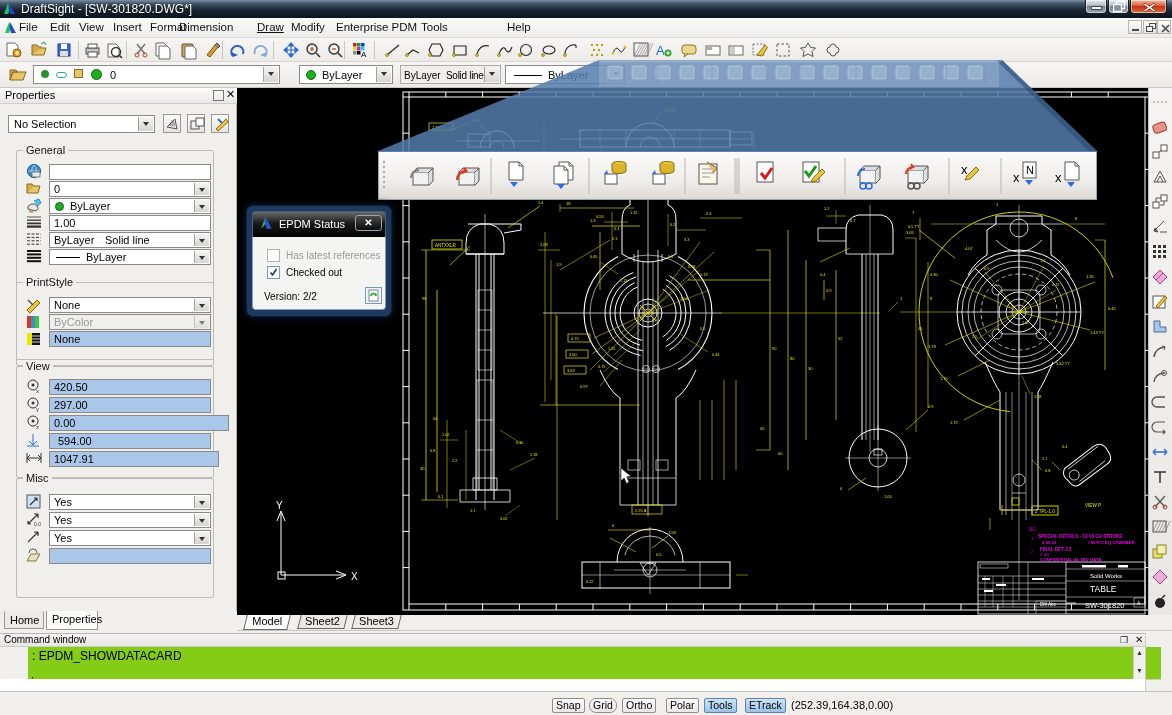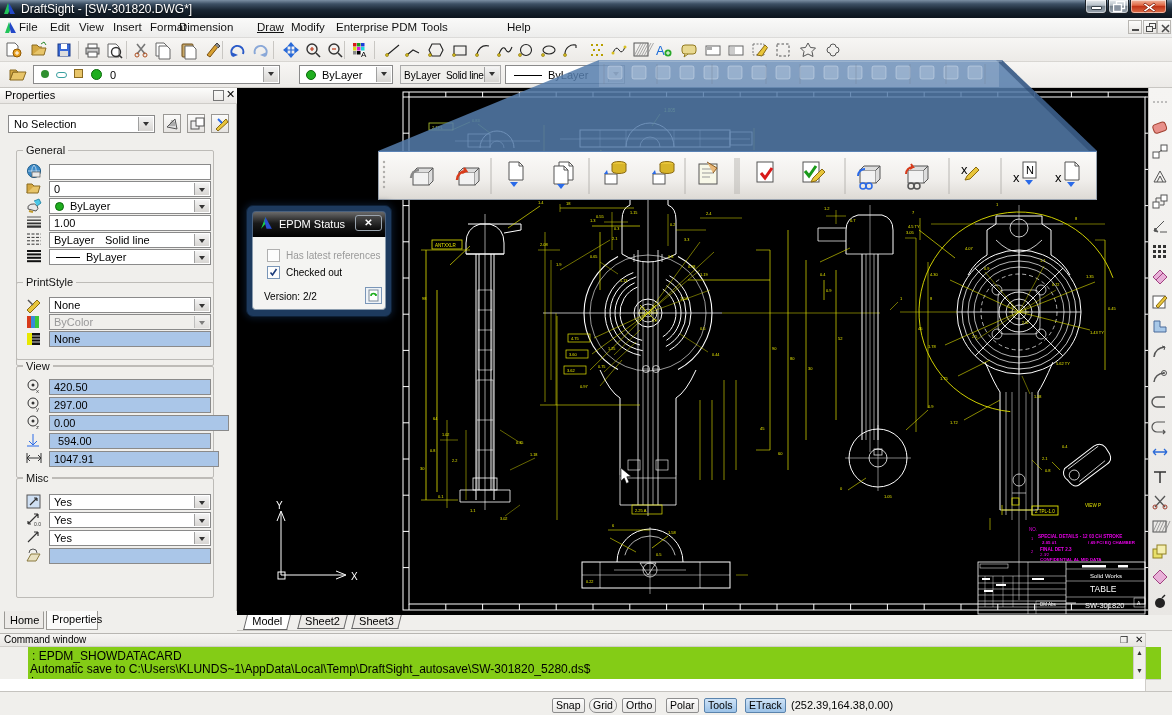--- a/index.html
+++ b/index.html
@@ -1215,21 +1215,20 @@
 </div>
 
 <div id="cmdwin">
  <div class="abs" style="left:0;top:2px;width:1146px;height:14px;background:linear-gradient(#f6f5f3,#e8e6e3);border-top:1px solid #b8b6b2;border-bottom:1px solid #cfcdc9;border-right:1px solid #cfcdc9;">
    <span class="abs" style="left:4px;top:0;font-size:10px;color:#000;">Command window</span>
    <span class="abs" style="left:1120px;top:1px;font-size:9px;color:#111;">❒</span>
    <span class="abs" style="left:1135px;top:0px;font-size:10px;color:#111;">✕</span>
  </div>
  <div class="abs" style="left:0;top:16px;width:1133px;height:33px;background:#84cc16;font-size:12px;color:#000;border-bottom:1px solid #cfcdc9;margin-left:28px;">
    <div style="position:absolute;left:4px;top:2px;">: EPDM_SHOWDATACARD</div>
-   <div style="position:absolute;left:2px;top:15px;">Automatic save to C:\Users\KLUNDS~1\AppData\Local\Temp\DraftSight_autosave\SW-301820_5280.ds$</div>
    <div style="position:absolute;left:3px;top:26px;font-size:11px;">:</div>
  </div>
  <div class="abs" style="left:1133px;top:16px;width:13px;height:33px;background:#f0efec;border-left:1px solid #cfcdc9;border-right:1px solid #cfcdc9;">
    <div class="abs" style="left:2px;top:2px;font-size:7px;color:#333;">▲</div>
    <div class="abs" style="left:2px;top:20px;font-size:7px;color:#333;">▼</div>
  </div>
  <div class="abs" style="left:0;top:48px;width:1146px;height:12px;background:#fff;border-right:1px solid #cfcdc9;"></div>
 </div>
 
 <div id="statusbar">

